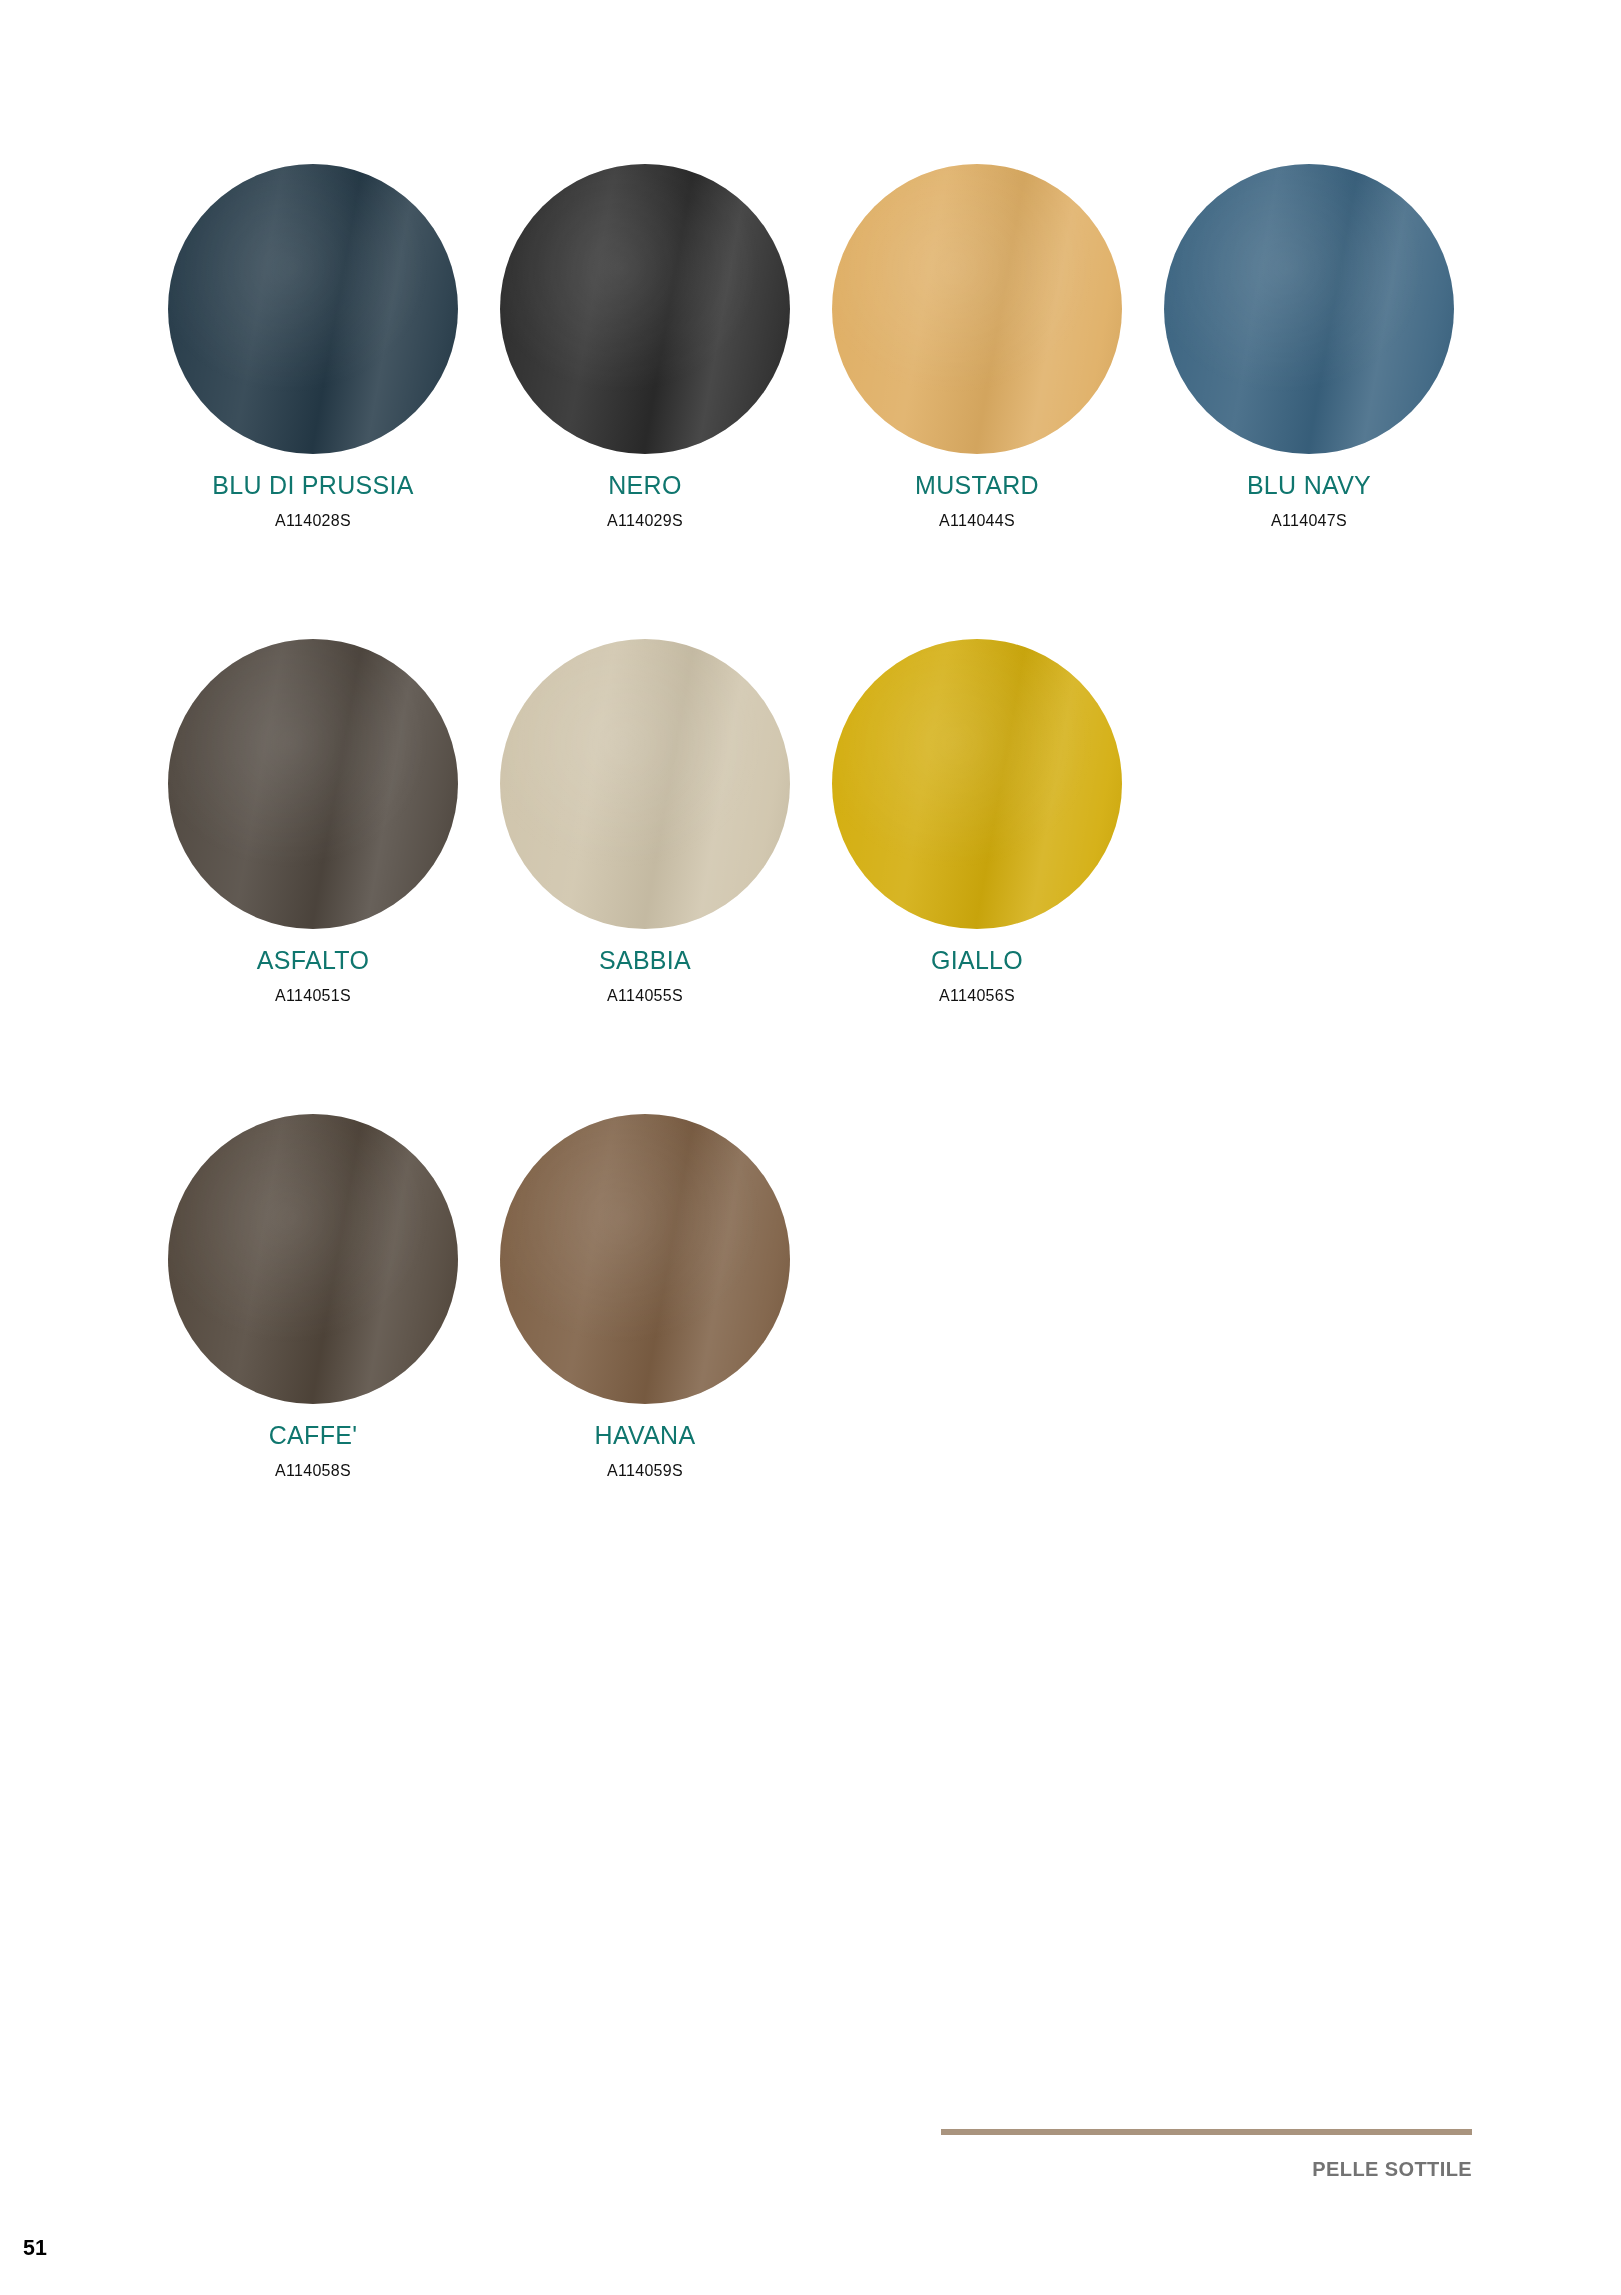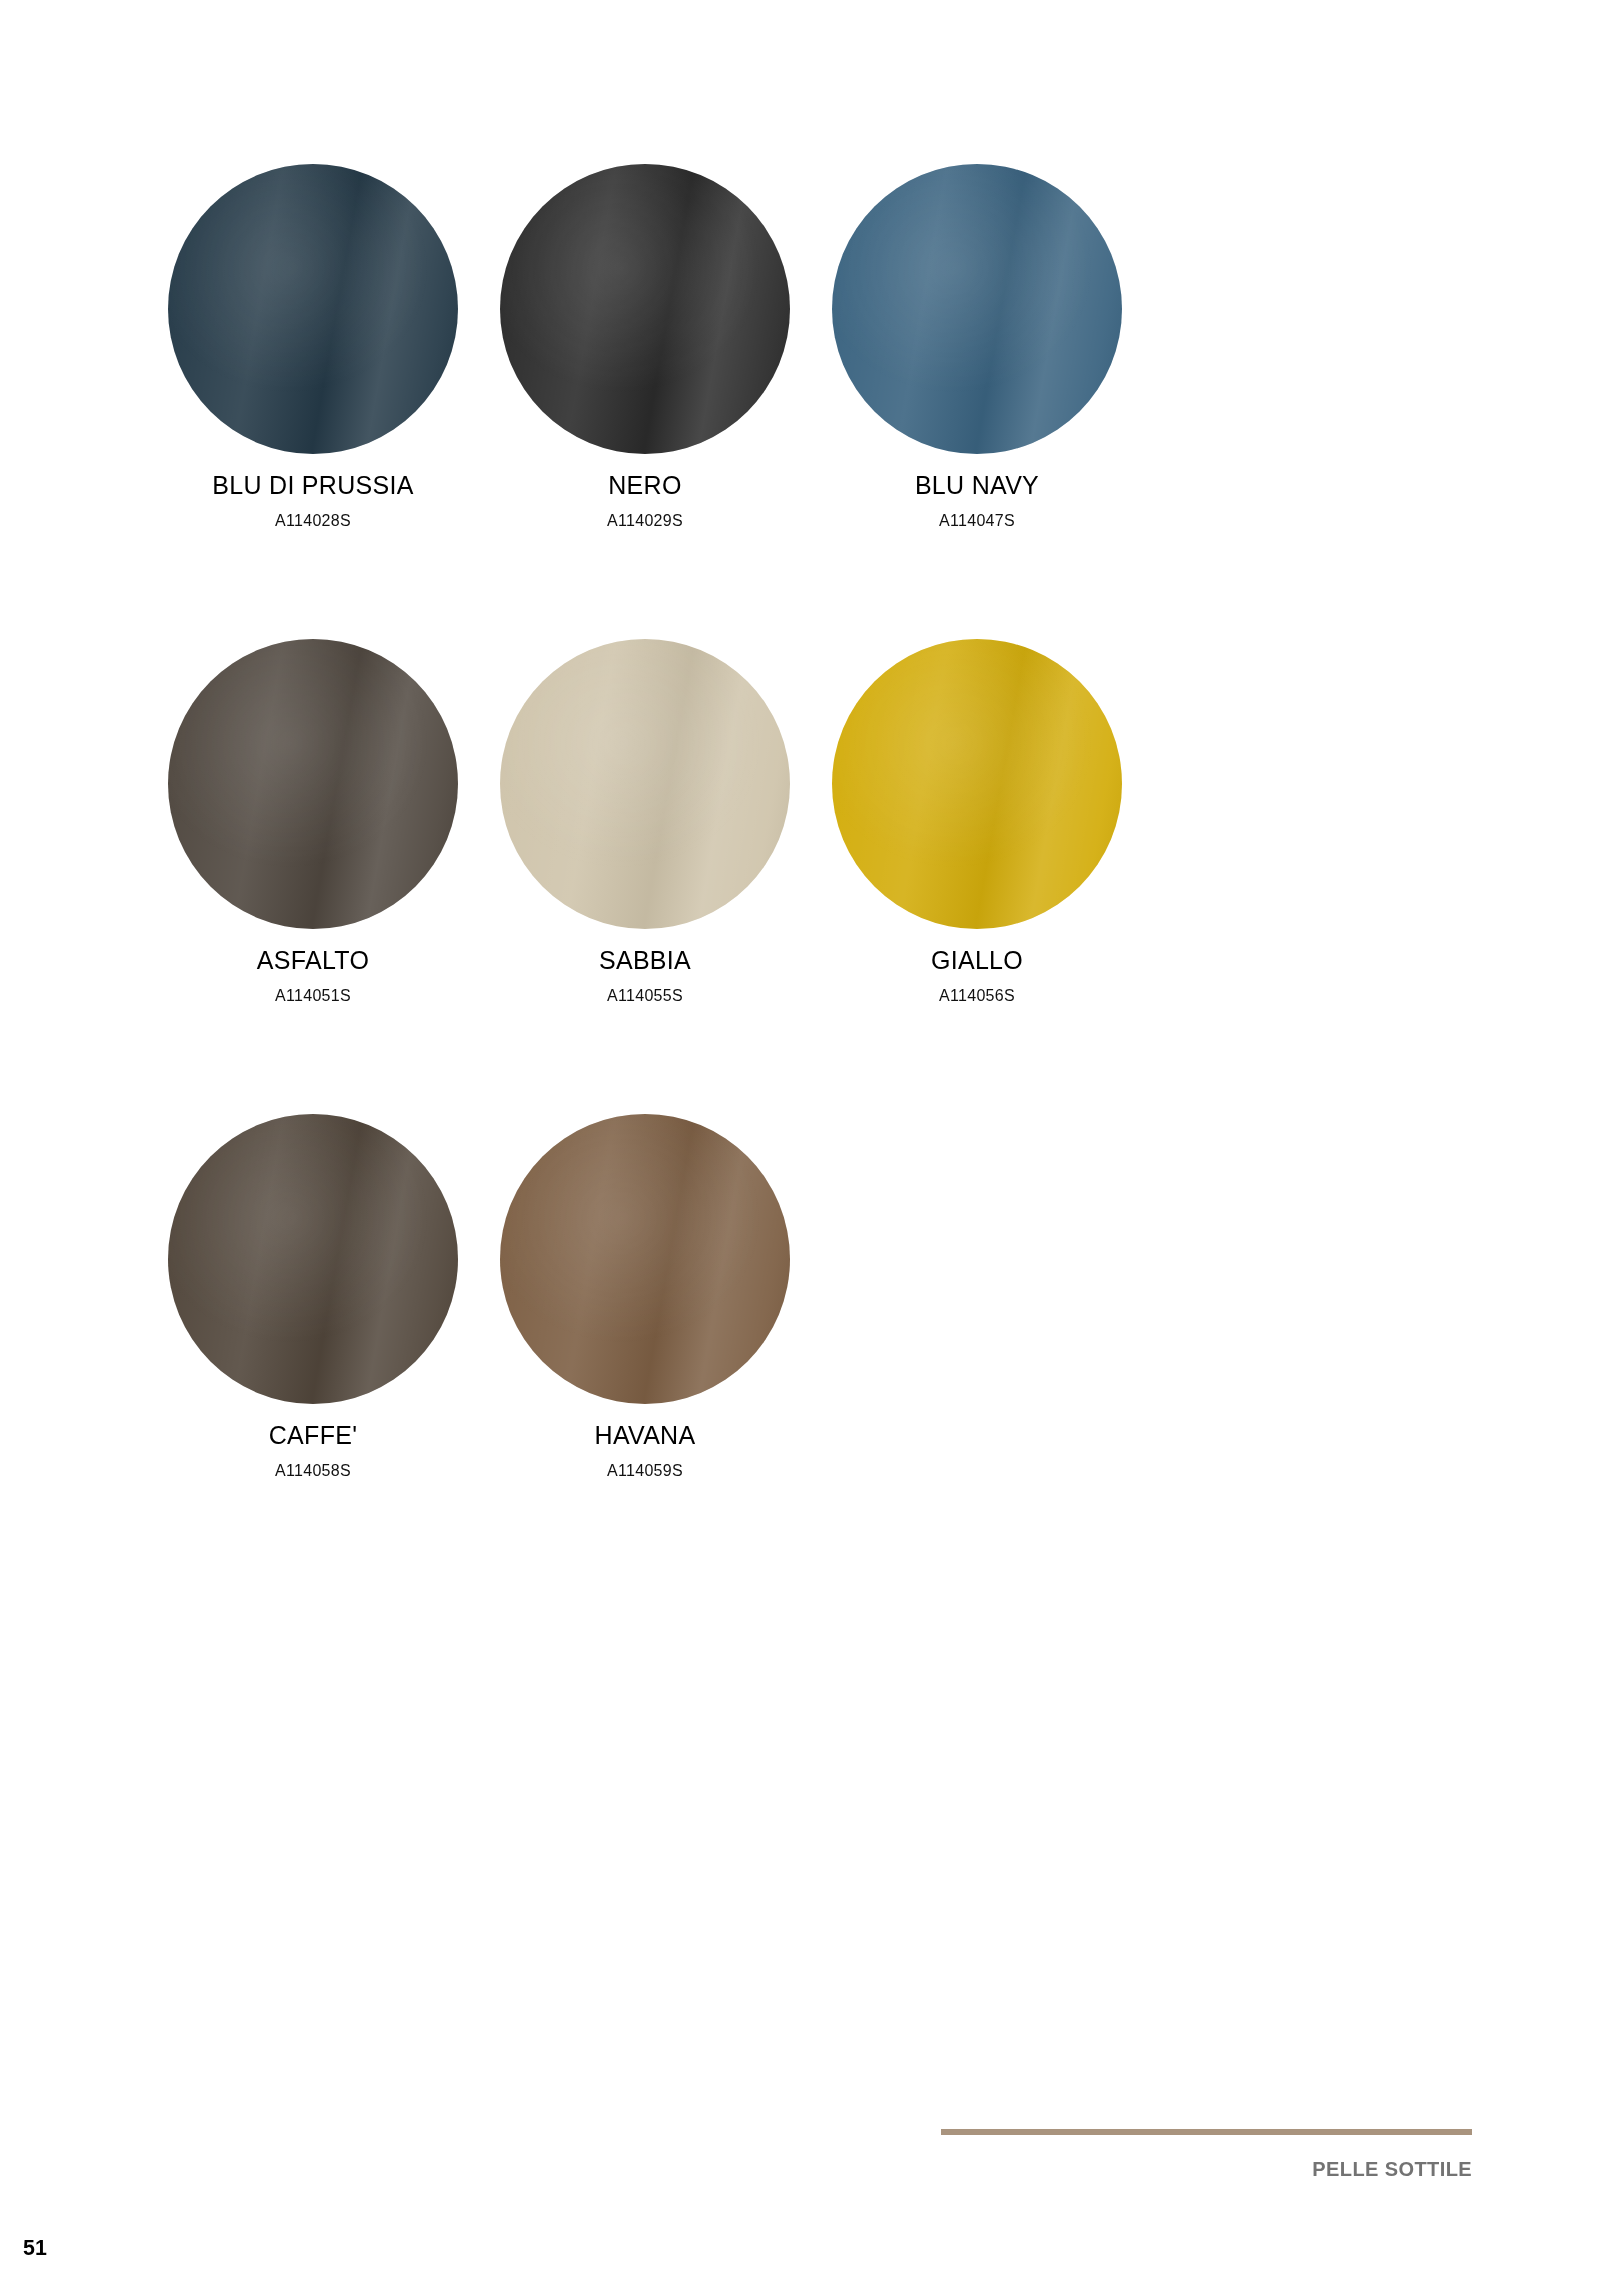--- a/index.html
+++ b/index.html
@@ -80,21 +80,21 @@
   }
 
   .swatch-caption {
     margin-top: 14.3px;
     text-align: center;
     line-height: 1.42;
   }
   .swatch-name {
     font-size: 25px;
     letter-spacing: 0.3px;
-    color: #000000;
+    color: #0f766e;
     white-space: nowrap;
   }
   .swatch-code {
     font-size: 16px;
     letter-spacing: 0.3px;
     color: #111111;
     margin-top: 5.8px;
     white-space: nowrap;
   }
 
@@ -149,20 +149,30 @@
         <div class="swatch-disc" style="background-color: rgb(43, 43, 43);">
           <div class="sheen"></div>
           <div class="vignette"></div>
         </div>
         <div class="swatch-caption">
           <div class="swatch-name">NERO</div>
           <div class="swatch-code">A114029S</div>
         </div>
       </div>
       <div class="swatch-cell">
+        <div class="swatch-disc" style="background-color: rgb(223, 174, 99);">
+          <div class="sheen"></div>
+          <div class="vignette"></div>
+        </div>
+        <div class="swatch-caption">
+          <div class="swatch-name">MUSTARD</div>
+          <div class="swatch-code">A114044S</div>
+        </div>
+      </div>
+      <div class="swatch-cell">
         <div class="swatch-disc" style="background-color: rgb(58, 99, 128);">
           <div class="sheen"></div>
           <div class="vignette"></div>
         </div>
         <div class="swatch-caption">
           <div class="swatch-name">BLU NAVY</div>
           <div class="swatch-code">A114047S</div>
         </div>
       </div>
     </div>

